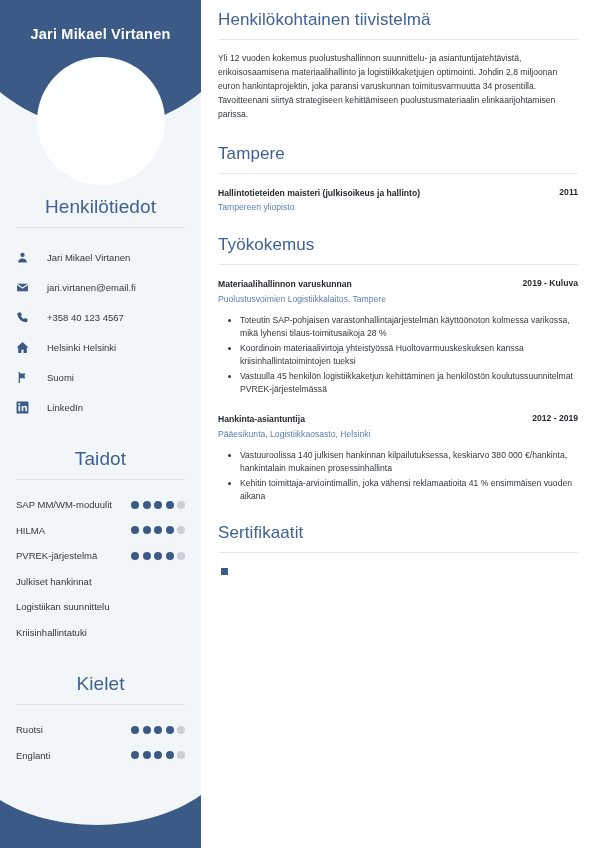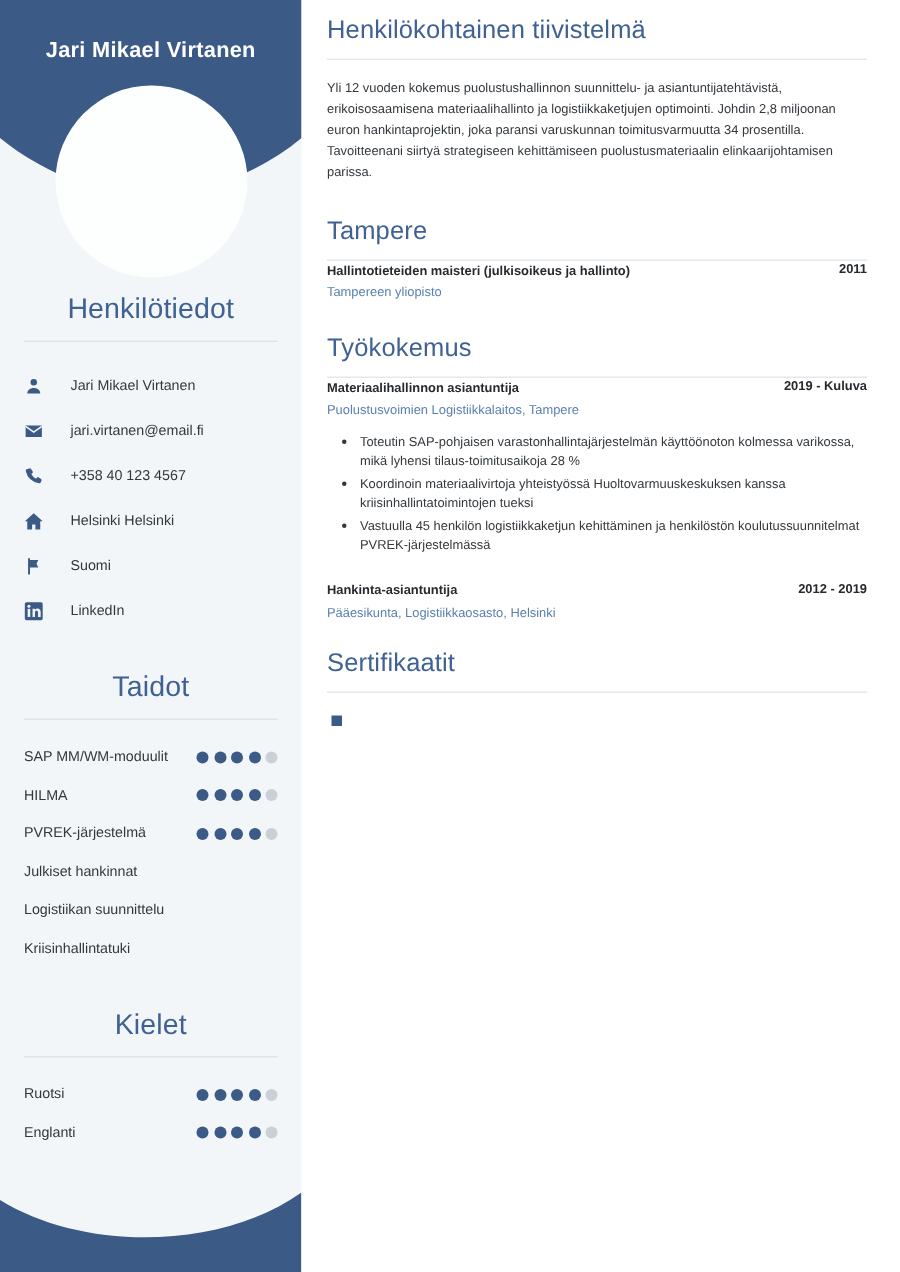--- a/index.html
+++ b/index.html
@@ -100,21 +100,21 @@
   }
   .main-rule { height: 1px; background: #e4e8ec; margin-top: 9px; }
 
   .summary-text {
     font-size: 8.6px; line-height: 1.62;
     color: #33383d;
     margin-top: 12px;
     text-align: left;
   }
 
-  .entry { }
+  .entry { margin-top: 13px; }
   .entry-head {
     display: flex; justify-content: space-between; align-items: flex-start;
     gap: 14px;
   }
   .entry-title {
     font-size: 8.6px; font-weight: bold; color: #26292d;
     line-height: 1.45; max-width: 250px;
   }
   .entry-date {
     font-size: 8.6px; font-weight: bold; color: #26292d;
@@ -343,37 +343,41 @@
     </section>
 
     <div class="sec-spacer-lg"></div>
 
     <section class="main-sec">
       <h2 class="main-sec-title">Työkokemus</h2>
       <div class="main-rule"></div>
 
       <div class="entry">
         <div class="entry-head">
-          <span class="entry-title">Materiaalihallinnon asiantuntija</span>
+          <span class="entry-title">Materiaalihallinnon varuskunnan</span>
           <span class="entry-date">2019 - Kuluva</span>
         </div>
         <div class="entry-org">Puolustusvoimien Logistiikkalaitos, Tampere</div>
         <ul class="bullets">
           <li>Toteutin SAP-pohjaisen varastonhallintajärjestelmän käyttöönoton kolmessa varikossa, mikä lyhensi tilaus-toimitusaikoja 28 %</li>
           <li>Koordinoin materiaalivirtoja yhteistyössä Huoltovarmuuskeskuksen kanssa kriisinhallintatoimintojen tueksi</li>
           <li>Vastuulla 45 henkilön logistiikkaketjun kehittäminen ja henkilöstön koulutussuunnitelmat PVREK-järjestelmässä</li>
         </ul>
       </div>
 
       <div class="entry" style="margin-top:16px;">
         <div class="entry-head">
           <span class="entry-title">Hankinta-asiantuntija</span>
           <span class="entry-date">2012 - 2019</span>
         </div>
         <div class="entry-org">Pääesikunta, Logistiikkaosasto, Helsinki</div>
+        <ul class="bullets">
+          <li>Vastuuroolissa 140 julkisen hankinnan kilpailutuksessa, keskiarvo 380 000 €/hankinta, hankintalain mukainen prosessinhallinta</li>
+          <li>Kehitin toimittaja-arviointimallin, joka vähensi reklamaatioita 41 % ensimmäisen vuoden aikana</li>
+        </ul>
       </div>
     </section>
 
     <div class="sec-spacer-md"></div>
 
     <section class="main-sec">
       <h2 class="main-sec-title">Sertifikaatit</h2>
       <div class="main-rule"></div>
       <ul class="cert-list">
         <li class="cert-item">

